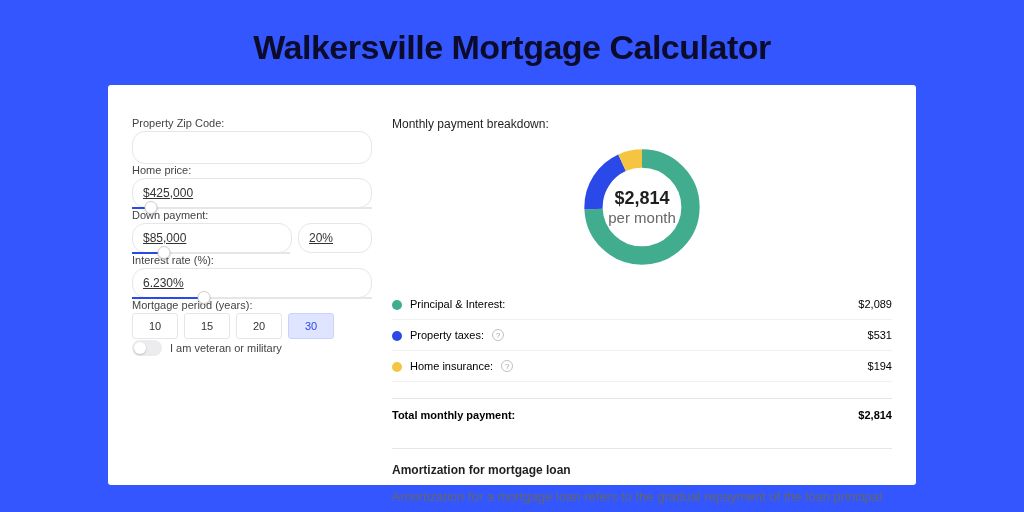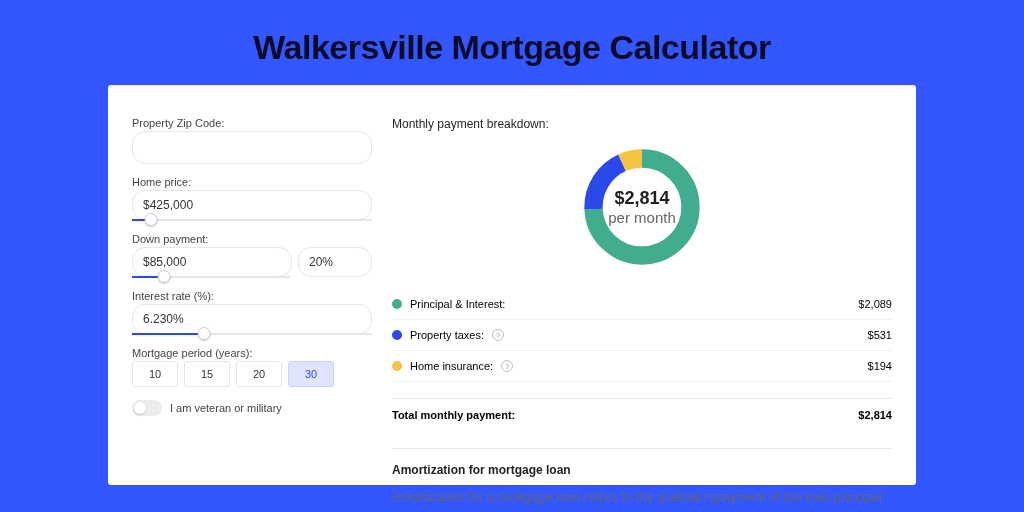--- a/index.html
+++ b/index.html
@@ -21,25 +21,25 @@
   .panel-wrap { padding: 0 108px; }
   .panel {
     background: #fff;
     border-radius: 3px;
     width: 100%;
     height: 400px;
     padding: 32px 24px 0;
     display: flex;
     gap: 20px;
   }
-  .left-col { width: 240px; display:flex; flex-direction:column; gap:12px;}
+  .left-col { width: 240px; display:flex; flex-direction:column; }
   .field-label { font-size:11px; color:#444; margin-bottom:2px;}
   .text-input {
     width:100%; height:30px; border:1px solid #e6e6ea; border-radius:13px;
-    background:#fff; font-size:12px; padding:4px 10px; color:#333;
+    background:#fff; font-size:12px; padding:4px 10px; color:#333;text-decoration:underline;
   }
   .text-input.tall { height:33px; }
   .row { display:flex; gap:6px;}
   .row .text-input:first-child{ flex:1; }
   .row .text-input.small{ width:74px; }
   .slider-track {
     position:relative; height:2px; background:#e6e6ea; margin-top:-1px;
   }
   .slider-fill{ position:absolute; left:0; top:0; height:2px; background:#2a49e8; }
   .slider-thumb{
@@ -73,21 +73,21 @@
     align-items:center; justify-content:center;
   }
   .donut-center .amt{ font-size:18px; font-weight:800; color:#1f1f1f;}
   .donut-center .sub{ font-size:15px; color:#666;}
   .legend{ display:flex; flex-direction:column;}
   .legend-row{
     display:flex; align-items:center; justify-content:space-between;
     font-size:11px; padding:9px 0; border-bottom:1px solid #f0f0f2;
   }
   .legend-row:last-of-type{ border-bottom:none;}
-  .legend-left{ display:flex; align-items:center; gap:8px;}
+  .legend-left{ display:flex; align-items:flex-end; gap:8px;}
   .swatch{ width:10px; height:10px; border-radius:50%; }
   .s-green{ background:#42ad8e;} .s-blue{background:#2a49e8;} .s-yellow{background:#f5c542;}
   .info-icon{
     width:12px; height:12px; border:1px solid #bfbfc7; border-radius:50%;
     display:inline-flex; align-items:center; justify-content:center;
     font-size:8px; color:#9e9ea6;
   }
   .legend-row.total{ font-weight:700; border-top:1px solid #e6e6ea; margin-top:16px; padding-top:10px;}
   .amort{
     margin-top:18px; border-top:1px solid #e6e6ea; padding-top:14px;

